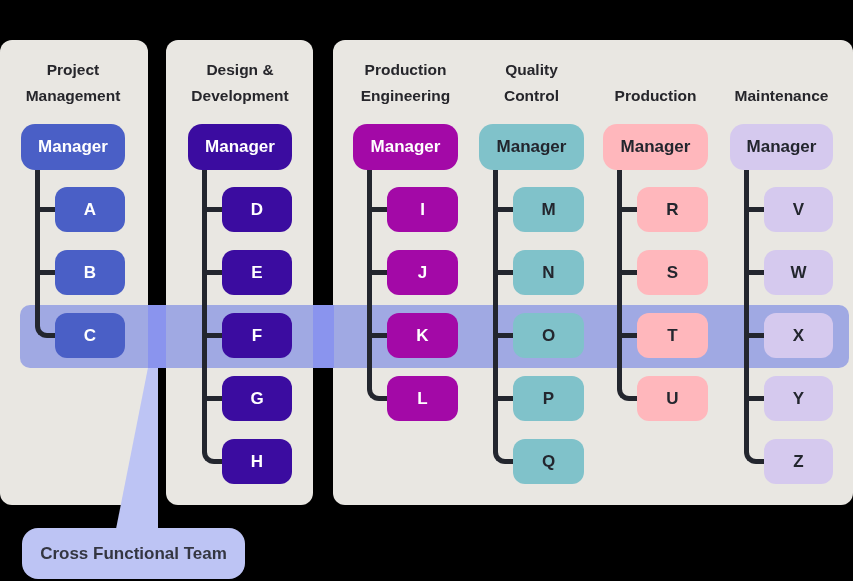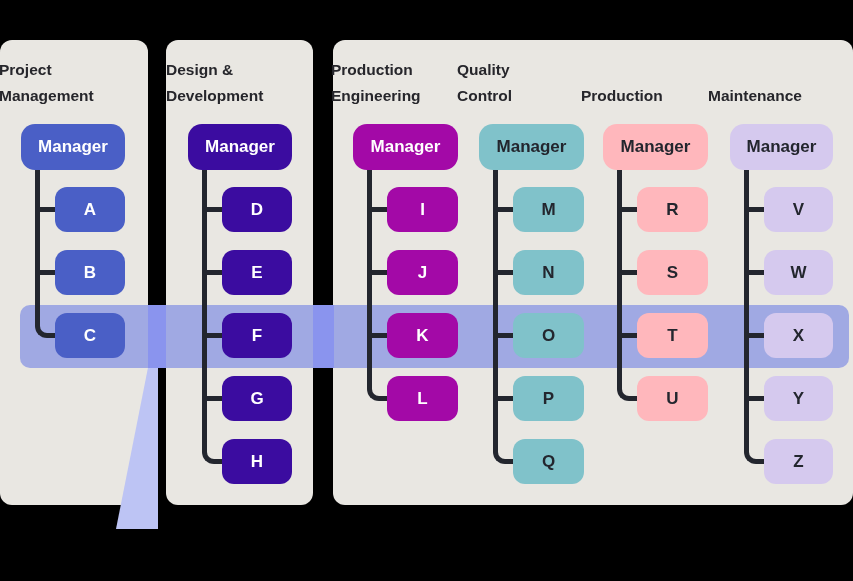--- a/index.html
+++ b/index.html
@@ -5,21 +5,21 @@
   html,body{margin:0;padding:0;background:#000;}
   #canvas{
     position:relative;width:853px;height:581px;overflow:hidden;
     background:var(--bg,#000);
     font-family:"Liberation Sans", sans-serif;
   }
   .panel{
     position:absolute;background:var(--panel-bg,#e9e7e2);border-radius:12px;
   }
   .dept-title{
-    position:absolute;text-align:left;font-weight:700;font-size:15.5px;
+    position:absolute;text-align:center;font-weight:700;font-size:15.5px;
     line-height:26px;color:var(--header-text,#26262b);z-index:2;white-space:pre-line;
   }
   .band{
     position:absolute;left:20px;top:305px;width:829px;height:63px;
     background:var(--band,#a0a9e3);border-radius:10px;z-index:2;
   }
   .band-gap{
     position:absolute;top:0;height:63px;background:var(--band-gap,#8a94ee);z-index:3;
   }
   .funnel{
@@ -57,20 +57,23 @@
   <div class="panel" style="left:166px;top:40px;width:147px;height:465px;"></div>
   <div class="panel" style="left:333px;top:40px;width:520px;height:465px;"></div>
 
   <div class="band">
     <div class="band-gap" style="left:128px;width:18px;"></div>
     <div class="band-gap" style="left:293px;width:21px;"></div>
   </div>
 
   <div class="funnel"></div>
 
+  <div class="callout">
+    <span>Cross Functional Team</span>
+  </div>
 
   <div id="columns-layer">
       <div>
         <div class="dept-title" style="left: -1px; width: 148px; top: 57px;">Project
 Management</div>
         <div class="node manager-box" style="left: 21px; width: 104px; background: rgb(74, 95, 198); color: rgb(255, 255, 255);">
           <span>Manager</span>
         </div>
         <div class="elbow" style="left: 35px; top: 170px; width: 28px; height: 168px;"></div>
         <div class="stub" style="left: 39px; top: 207px; width: 18px;"></div>

